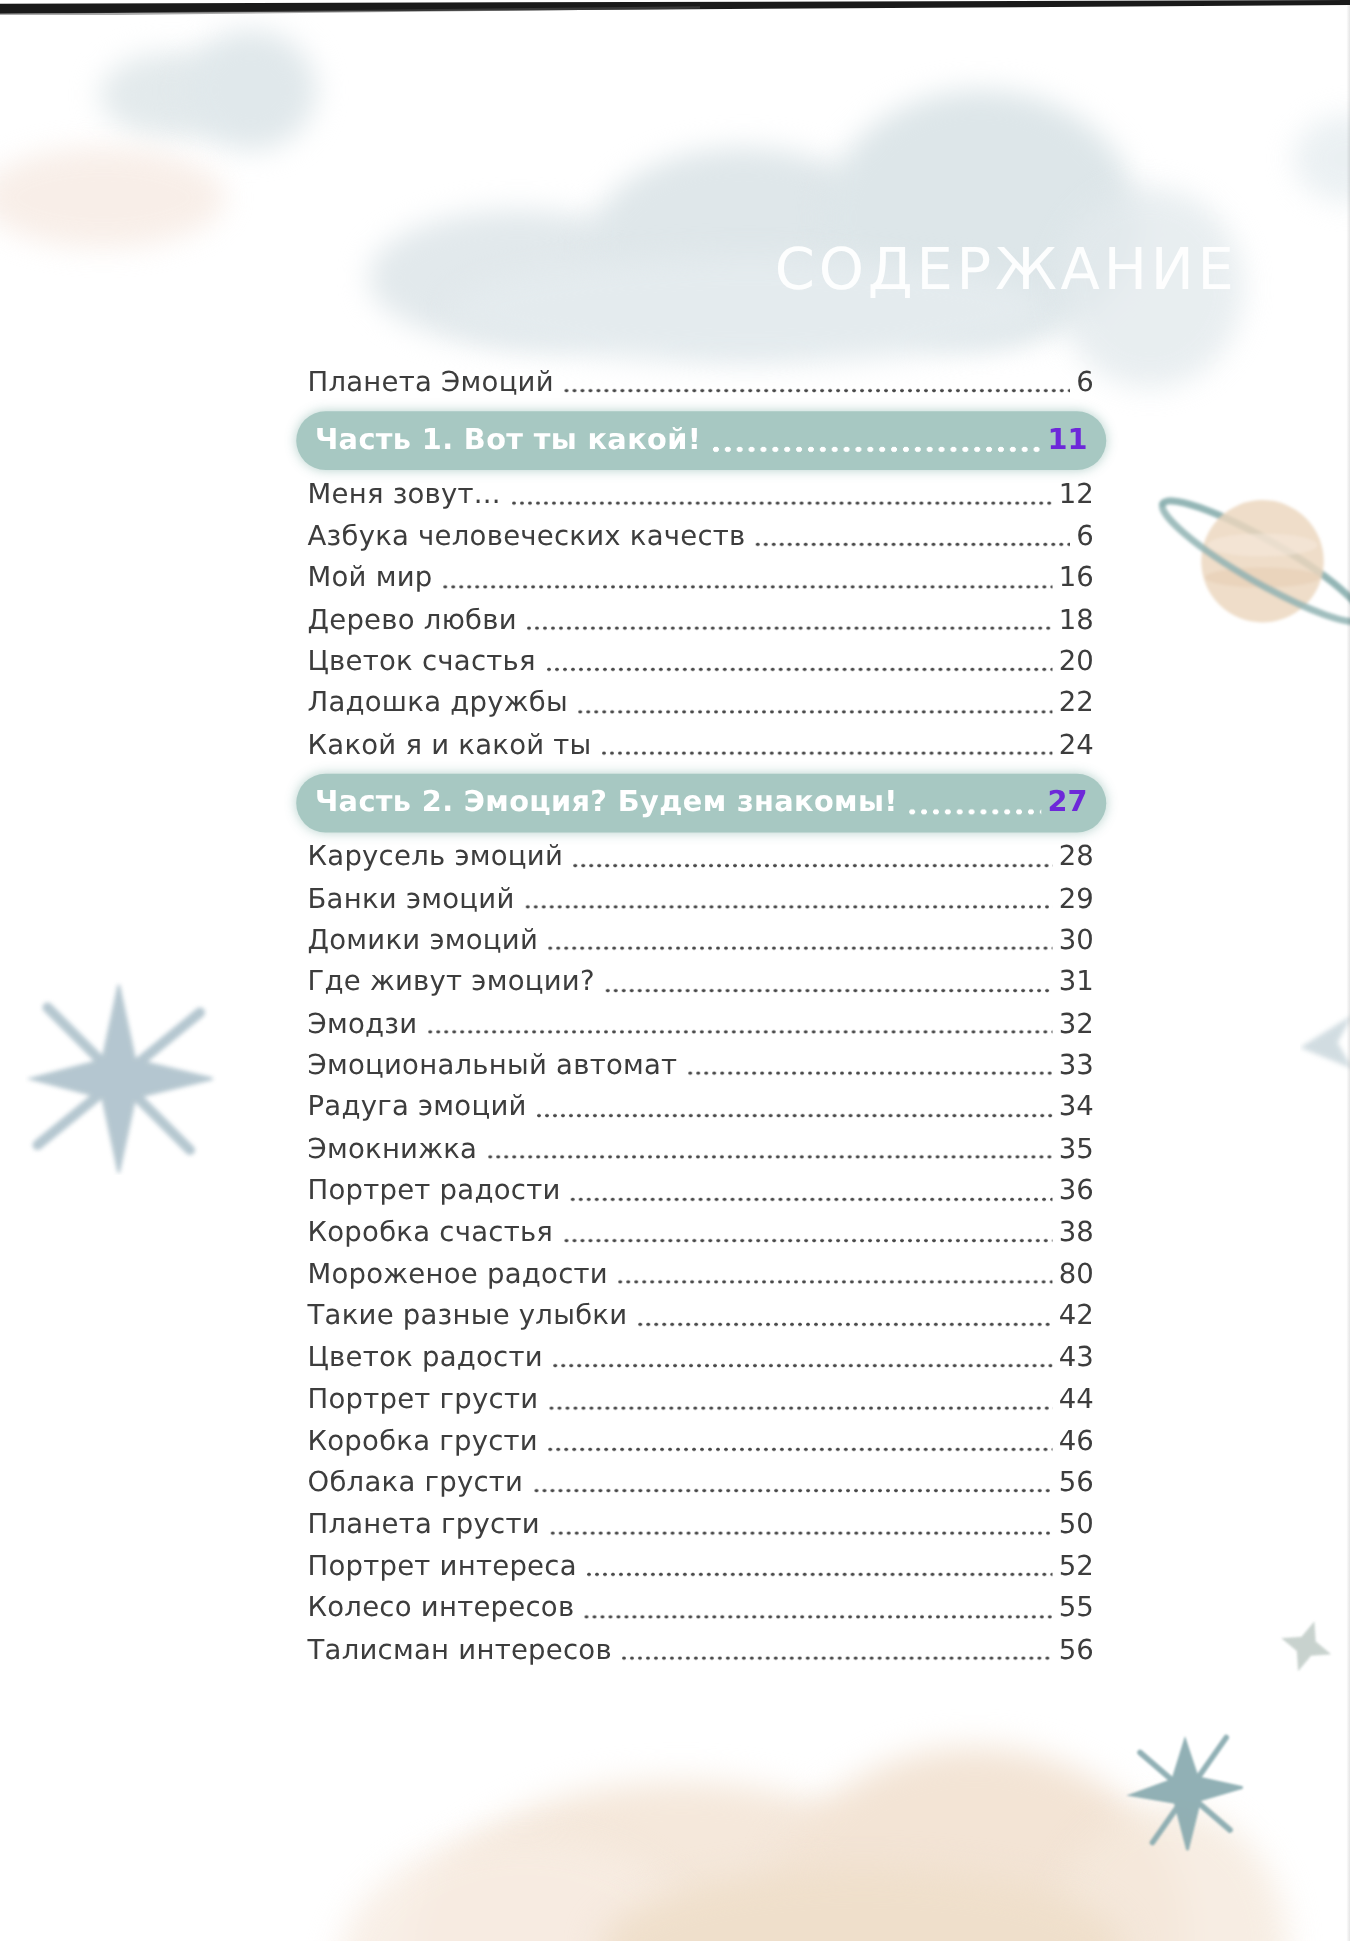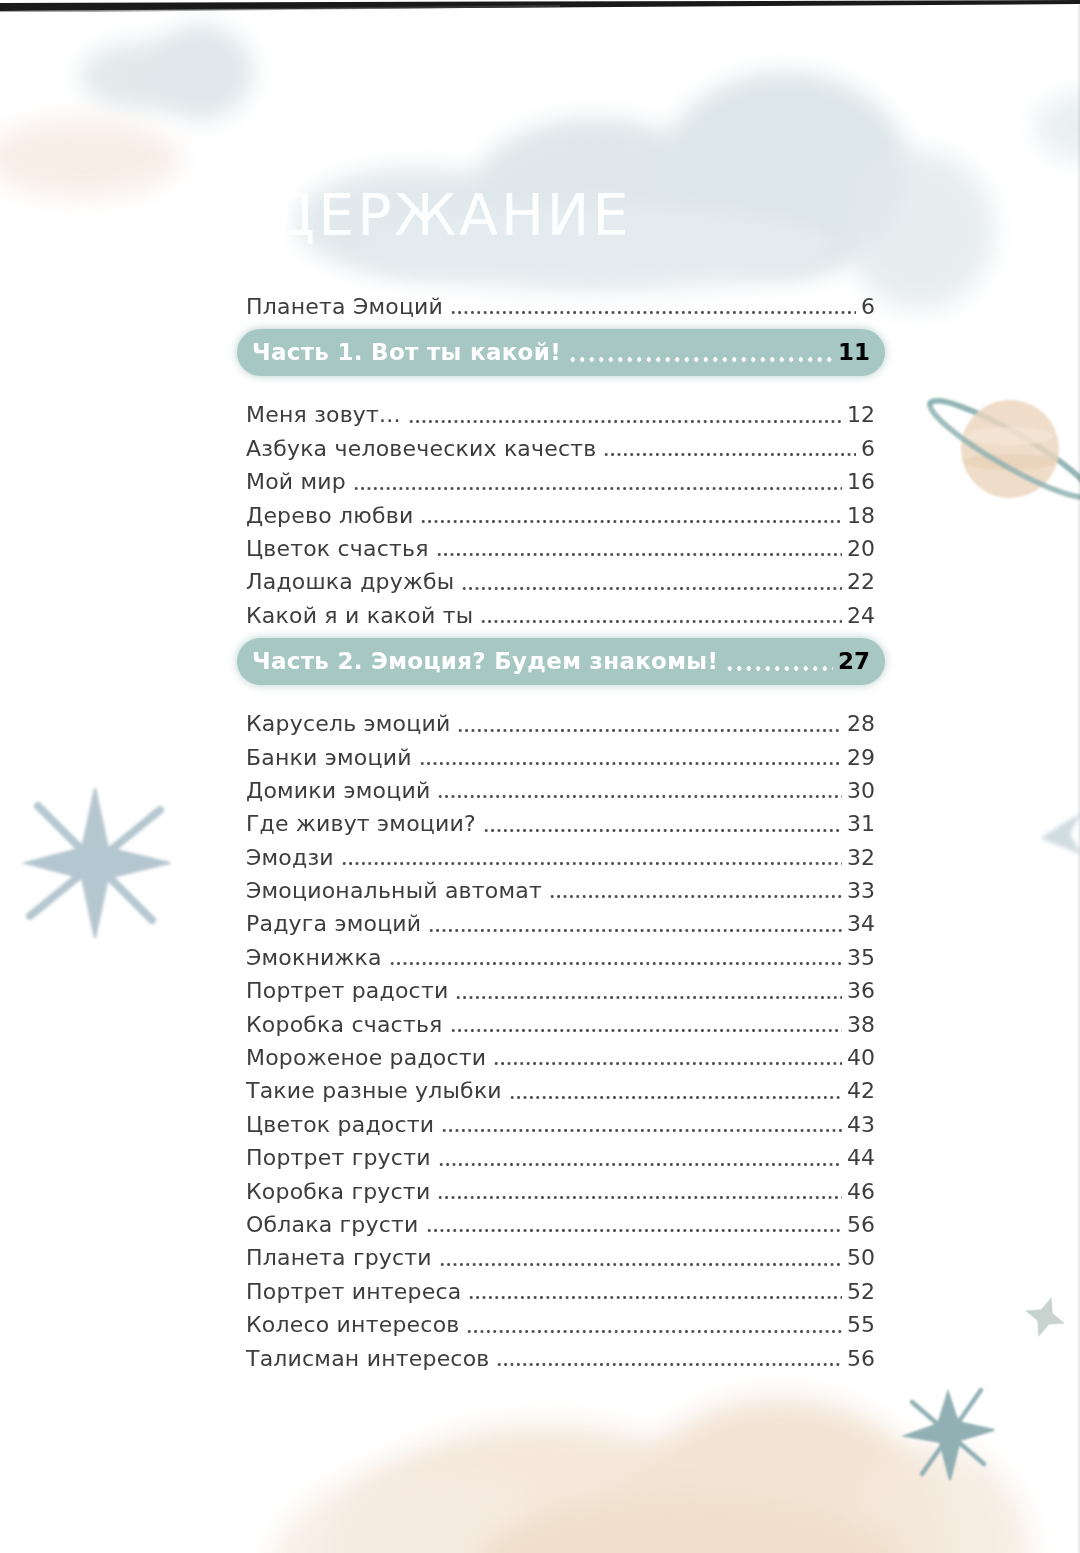--- a/index.html
+++ b/index.html
@@ -9,40 +9,40 @@
   
   .scan-edge-top{position:absolute;top:0;left:0;width:1080px;height:12px;z-index:9;}
   .scan-edge-right{position:absolute;top:0;right:0;width:3px;height:100%;
         background:linear-gradient(to left, rgba(0,0,0,.10), rgba(0,0,0,0));z-index:8;}
 
   
   .lump{position:absolute;border-radius:50%;filter:blur(11px);}
   .blump{position:absolute;border-radius:50%;filter:blur(13px);}
 
   
-  .title{position:absolute;left:180px;top:182px;width:810px;text-align:left;z-index:3;
-         font-size:57px;line-height:66px;font-weight:400;color:#ffffff;letter-spacing:3px;
+  .title{position:absolute;left:180px;top:182px;width:810px;text-align:right;z-index:3;
+         font-size:46px;line-height:66px;font-weight:400;color:#ffffff;letter-spacing:3px;
          opacity:.96;}
 
   
   .toc{position:absolute;left:246px;top:290px;width:629px;z-index:4;}
   .toc-row{display:flex;height:33.4px;line-height:33.4px;font-size:22px;color:#3d3d3d;
            white-space:nowrap;}
   .toc-row .lbl{letter-spacing:.2px;}
   .dots{flex:1;align-self:flex-end;height:5px;margin:0 5px 8px 7px;
         background-image:radial-gradient(circle, #4a4a4a 1.25px, transparent 1.55px);
         background-size:6.4px 5px;background-repeat:repeat-x;background-position:left bottom;}
   .num{color:#3d3d3d;}
   .pill{height:47px;line-height:47px;background:#a7c8c2;border-radius:26px;
-        margin:6px -10px 22px -9px;padding:0 15px;color:#ffffff;font-weight:bold;
+        margin:6px -10px 3px -9px;padding:0 15px;color:#ffffff;font-weight:bold;
         font-size:23px;box-shadow:0 0 9px rgba(167,200,194,.85);}
   .pill .lbl{letter-spacing:.3px;}
   .pill .dots{background-image:radial-gradient(circle, #ffffff 2.1px, transparent 2.4px);
         background-size:9.5px 7px;height:7px;margin-bottom:13px;}
-  .pill .num{color:#000000;}
+  .pill .num{color:#6d28d9;}
 
   .deco{position:absolute;z-index:2;}
 </style>
 </head>
 <body>
 
 <div class="page">
 
   <svg class="scan-edge-top" viewBox="0 0 1080 12" preserveAspectRatio="none">
     <polygon points="0,3 1080,0 1080,4 0,11" fill="#1a1a1a"></polygon>
@@ -164,21 +164,21 @@
         <span class="num">36</span>
       </div>
       <div class="toc-row">
         <span class="lbl">Коробка счастья</span>
         <span class="dots"></span>
         <span class="num">38</span>
       </div>
       <div class="toc-row">
         <span class="lbl">Мороженое радости</span>
         <span class="dots"></span>
-        <span class="num">40</span>
+        <span class="num">80</span>
       </div>
       <div class="toc-row">
         <span class="lbl">Такие разные улыбки</span>
         <span class="dots"></span>
         <span class="num">42</span>
       </div>
       <div class="toc-row">
         <span class="lbl">Цветок радости</span>
         <span class="dots"></span>
         <span class="num">43</span>

